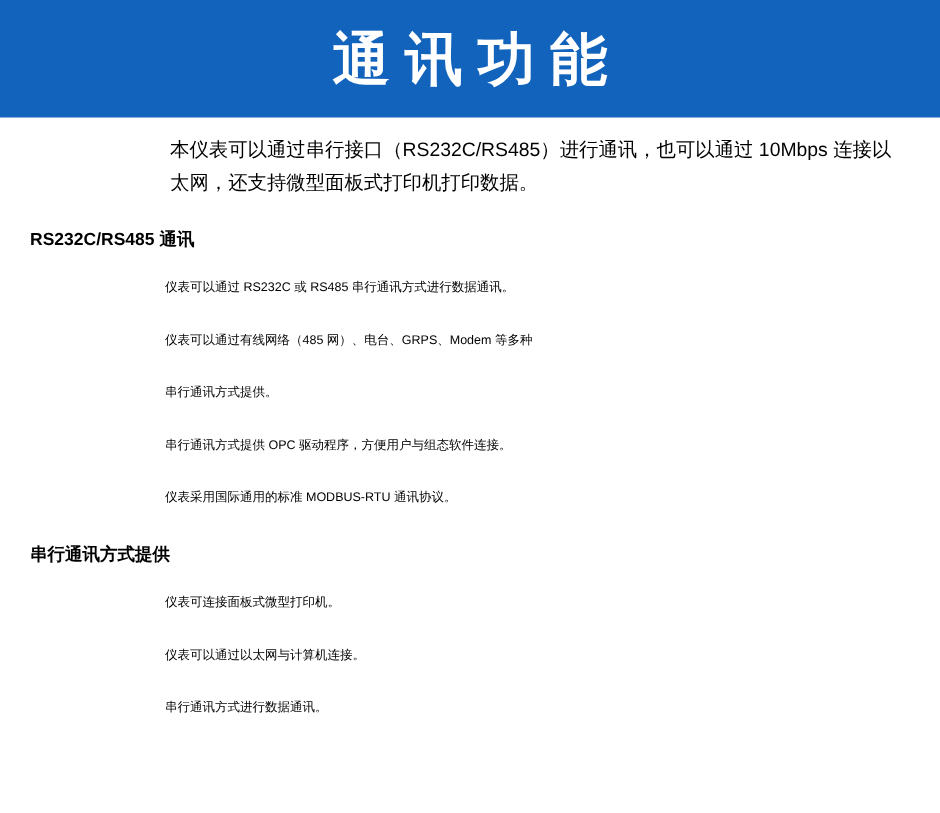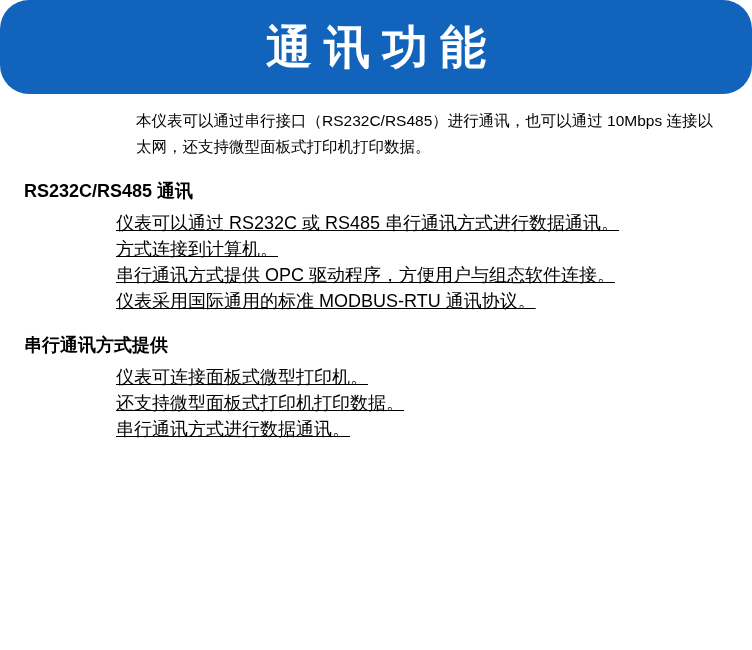--- a/index.html
+++ b/index.html
@@ -19,21 +19,20 @@
     width: 752px;
     height: 650px;
     box-sizing: border-box;
   }
   .banner {
     height: 94px;
     background: #1263bc;
     display: flex;
     align-items: center;
     justify-content: center;
-    border-radius: 29px;
   }
   .banner-title {
     color: #ffffff;
     font-size: 46px;
     font-weight: bold;
     letter-spacing: 12px;
     text-indent: 12px;
     line-height: 1;
     font-family: "DejaVu Sans", "Liberation Sans", sans-serif;
   }
@@ -43,62 +42,62 @@
   .intro {
     margin: 0 0 0 112px;
     font-size: 15.5px;
     line-height: 26px;
     max-width: 600px;
   }
   .section {
     margin-top: 20px;
   }
   .section-heading {
-    font-size: 18px;
+    font-size: 14px;
     font-weight: bold;
     margin: 0 0 8px 0;
     line-height: 22px;
   }
   .section-body {
     margin-left: 92px;
   }
   .line {
-    font-size: 18px;
+    font-size: 10px;
     line-height: 26px;
-    margin: 0;
-    text-decoration: underline;
+    margin: 16px;
   }
 </style>
 </head>
 <body>
 
 <div class="page">
 
   <div class="banner">
     <div class="banner-title">通讯功能</div>
   </div>
 
   <div class="content">
 
     <p class="intro">本仪表可以通过串行接口（RS232C/RS485）进行通讯，也可以通过 10Mbps 连接以太网，还支持微型面板式打印机打印数据。</p>
 
     <div class="section">
       <h2 class="section-heading">RS232C/RS485 通讯</h2>
       <div class="section-body">
         <p class="line">仪表可以通过 RS232C 或 RS485 串行通讯方式进行数据通讯。</p>
-        <p class="line">方式连接到计算机。</p>
+        <p class="line">仪表可以通过有线网络（485 网）、电台、GRPS、Modem 等多种</p>
+        <p class="line">串行通讯方式提供。</p>
         <p class="line">串行通讯方式提供 OPC 驱动程序，方便用户与组态软件连接。</p>
         <p class="line">仪表采用国际通用的标准 MODBUS-RTU 通讯协议。</p>
       </div>
     </div>
 
 
     <div class="section">
       <h2 class="section-heading">串行通讯方式提供</h2>
       <div class="section-body">
         <p class="line">仪表可连接面板式微型打印机。</p>
-        <p class="line">还支持微型面板式打印机打印数据。</p>
+        <p class="line">仪表可以通过以太网与计算机连接。</p>
         <p class="line">串行通讯方式进行数据通讯。</p>
       </div>
     </div>
 
   </div>
 </div>
 
 </body></html>

